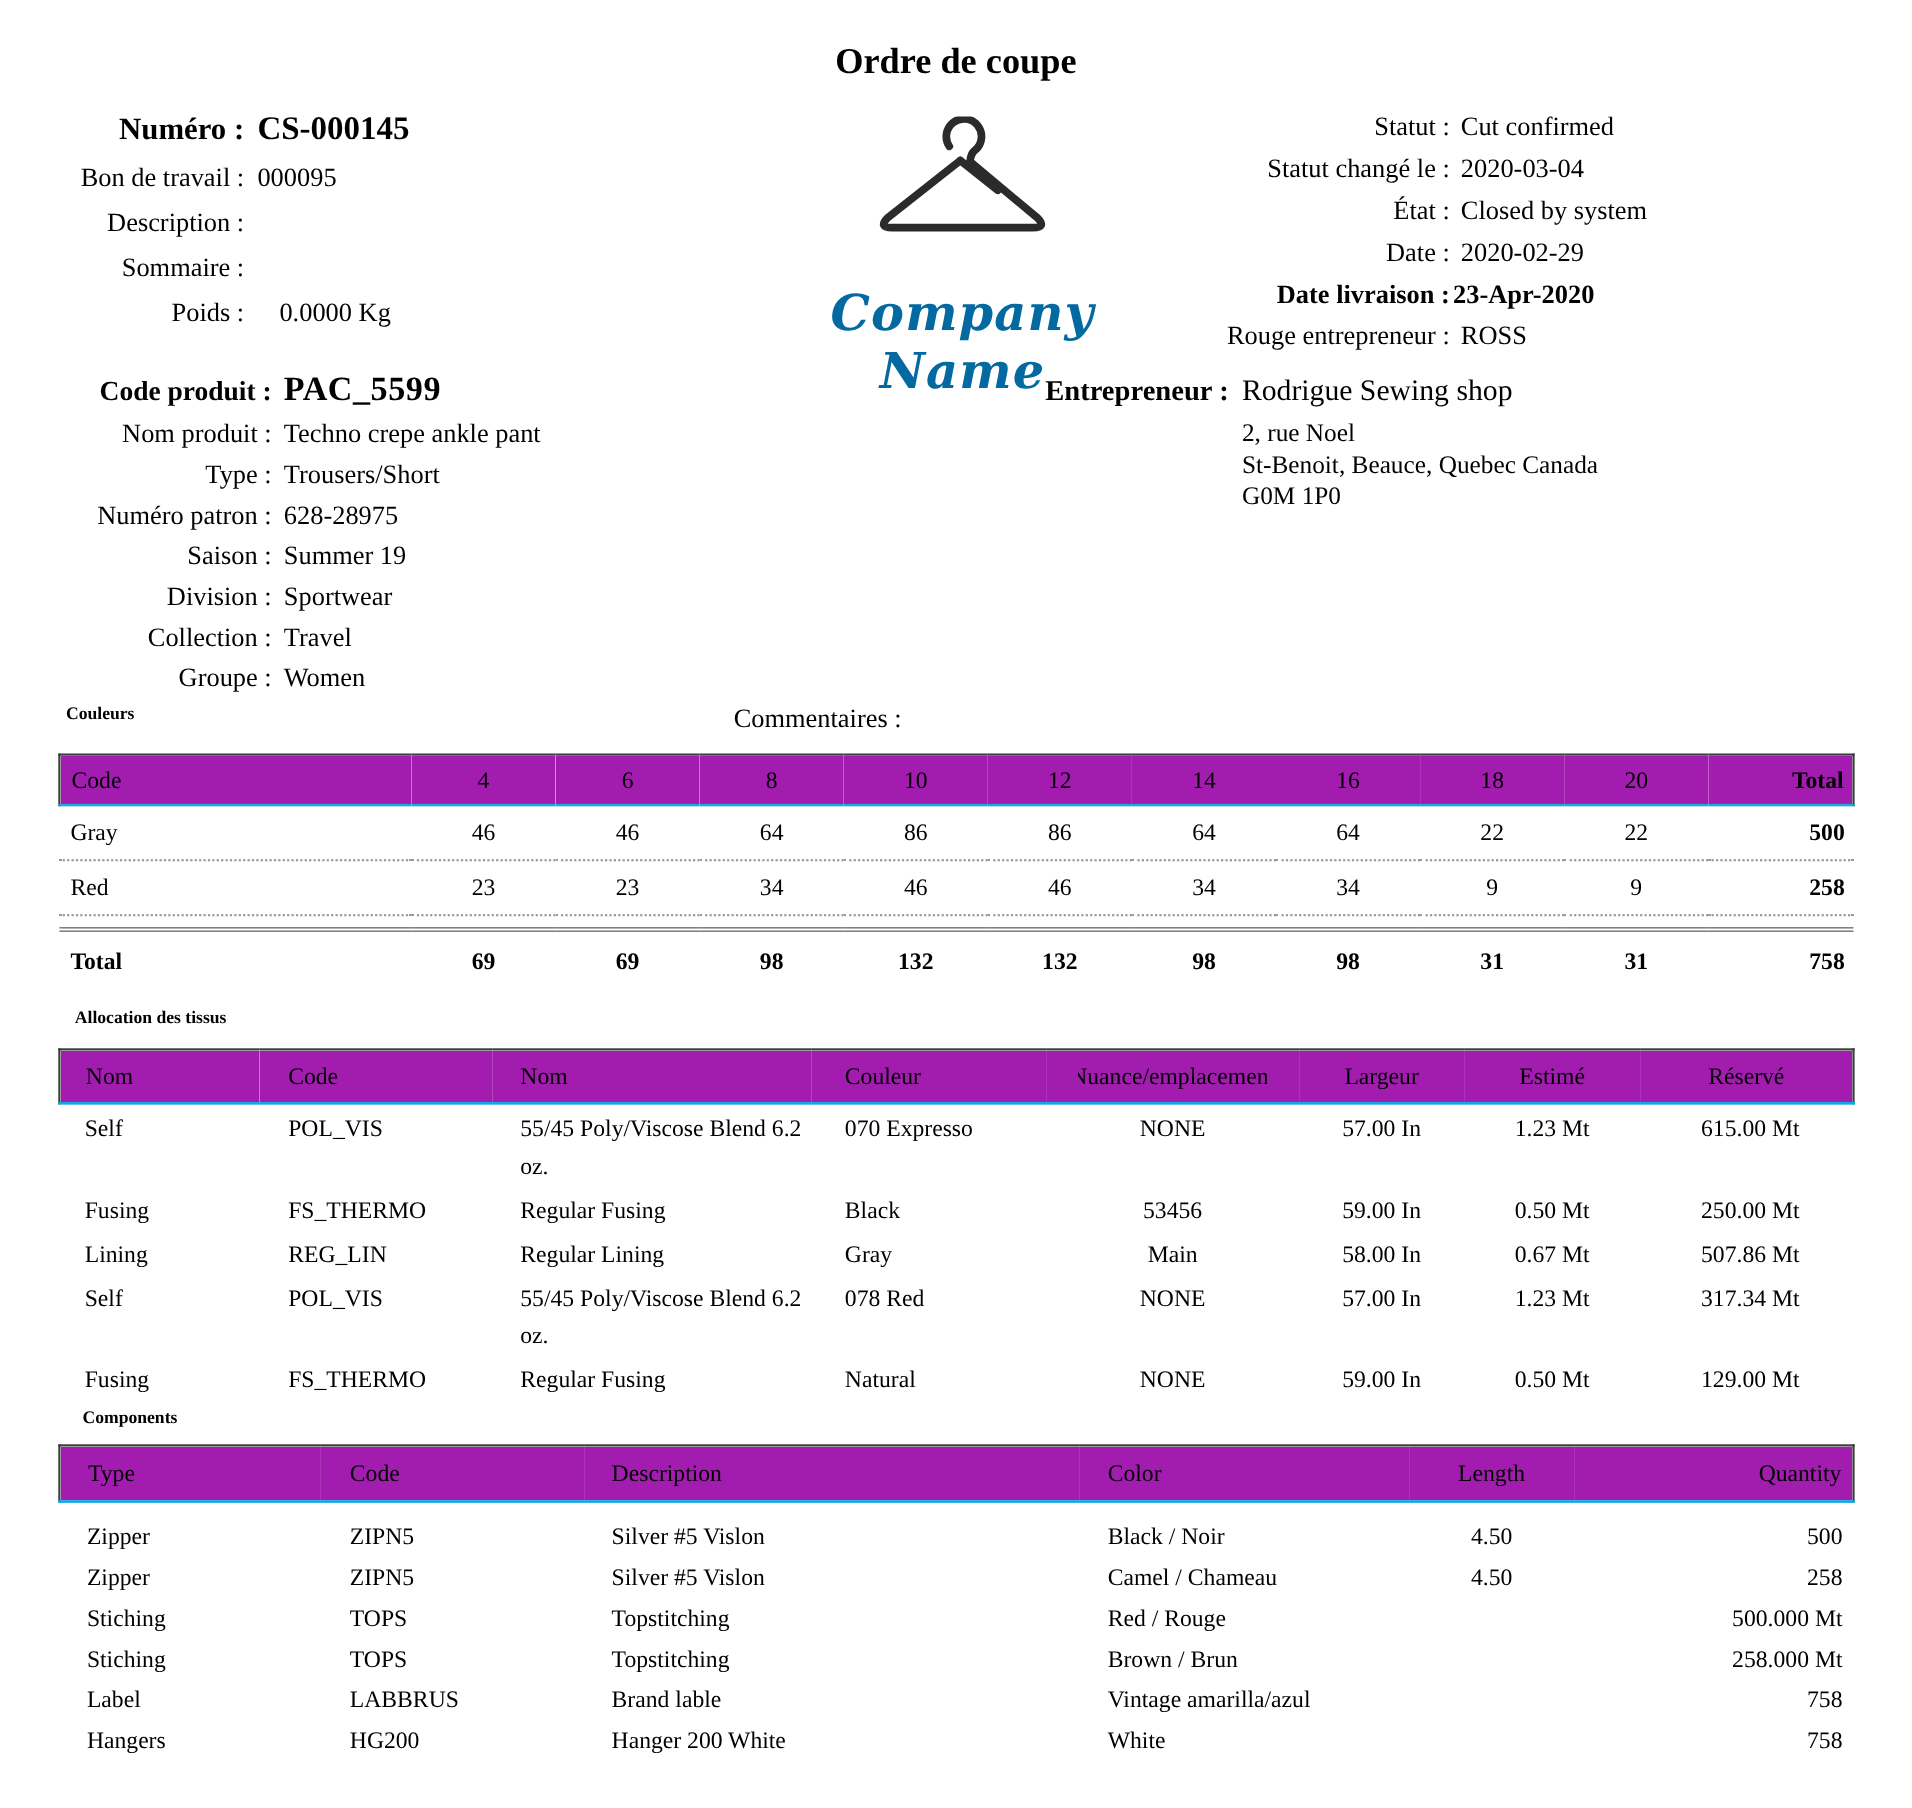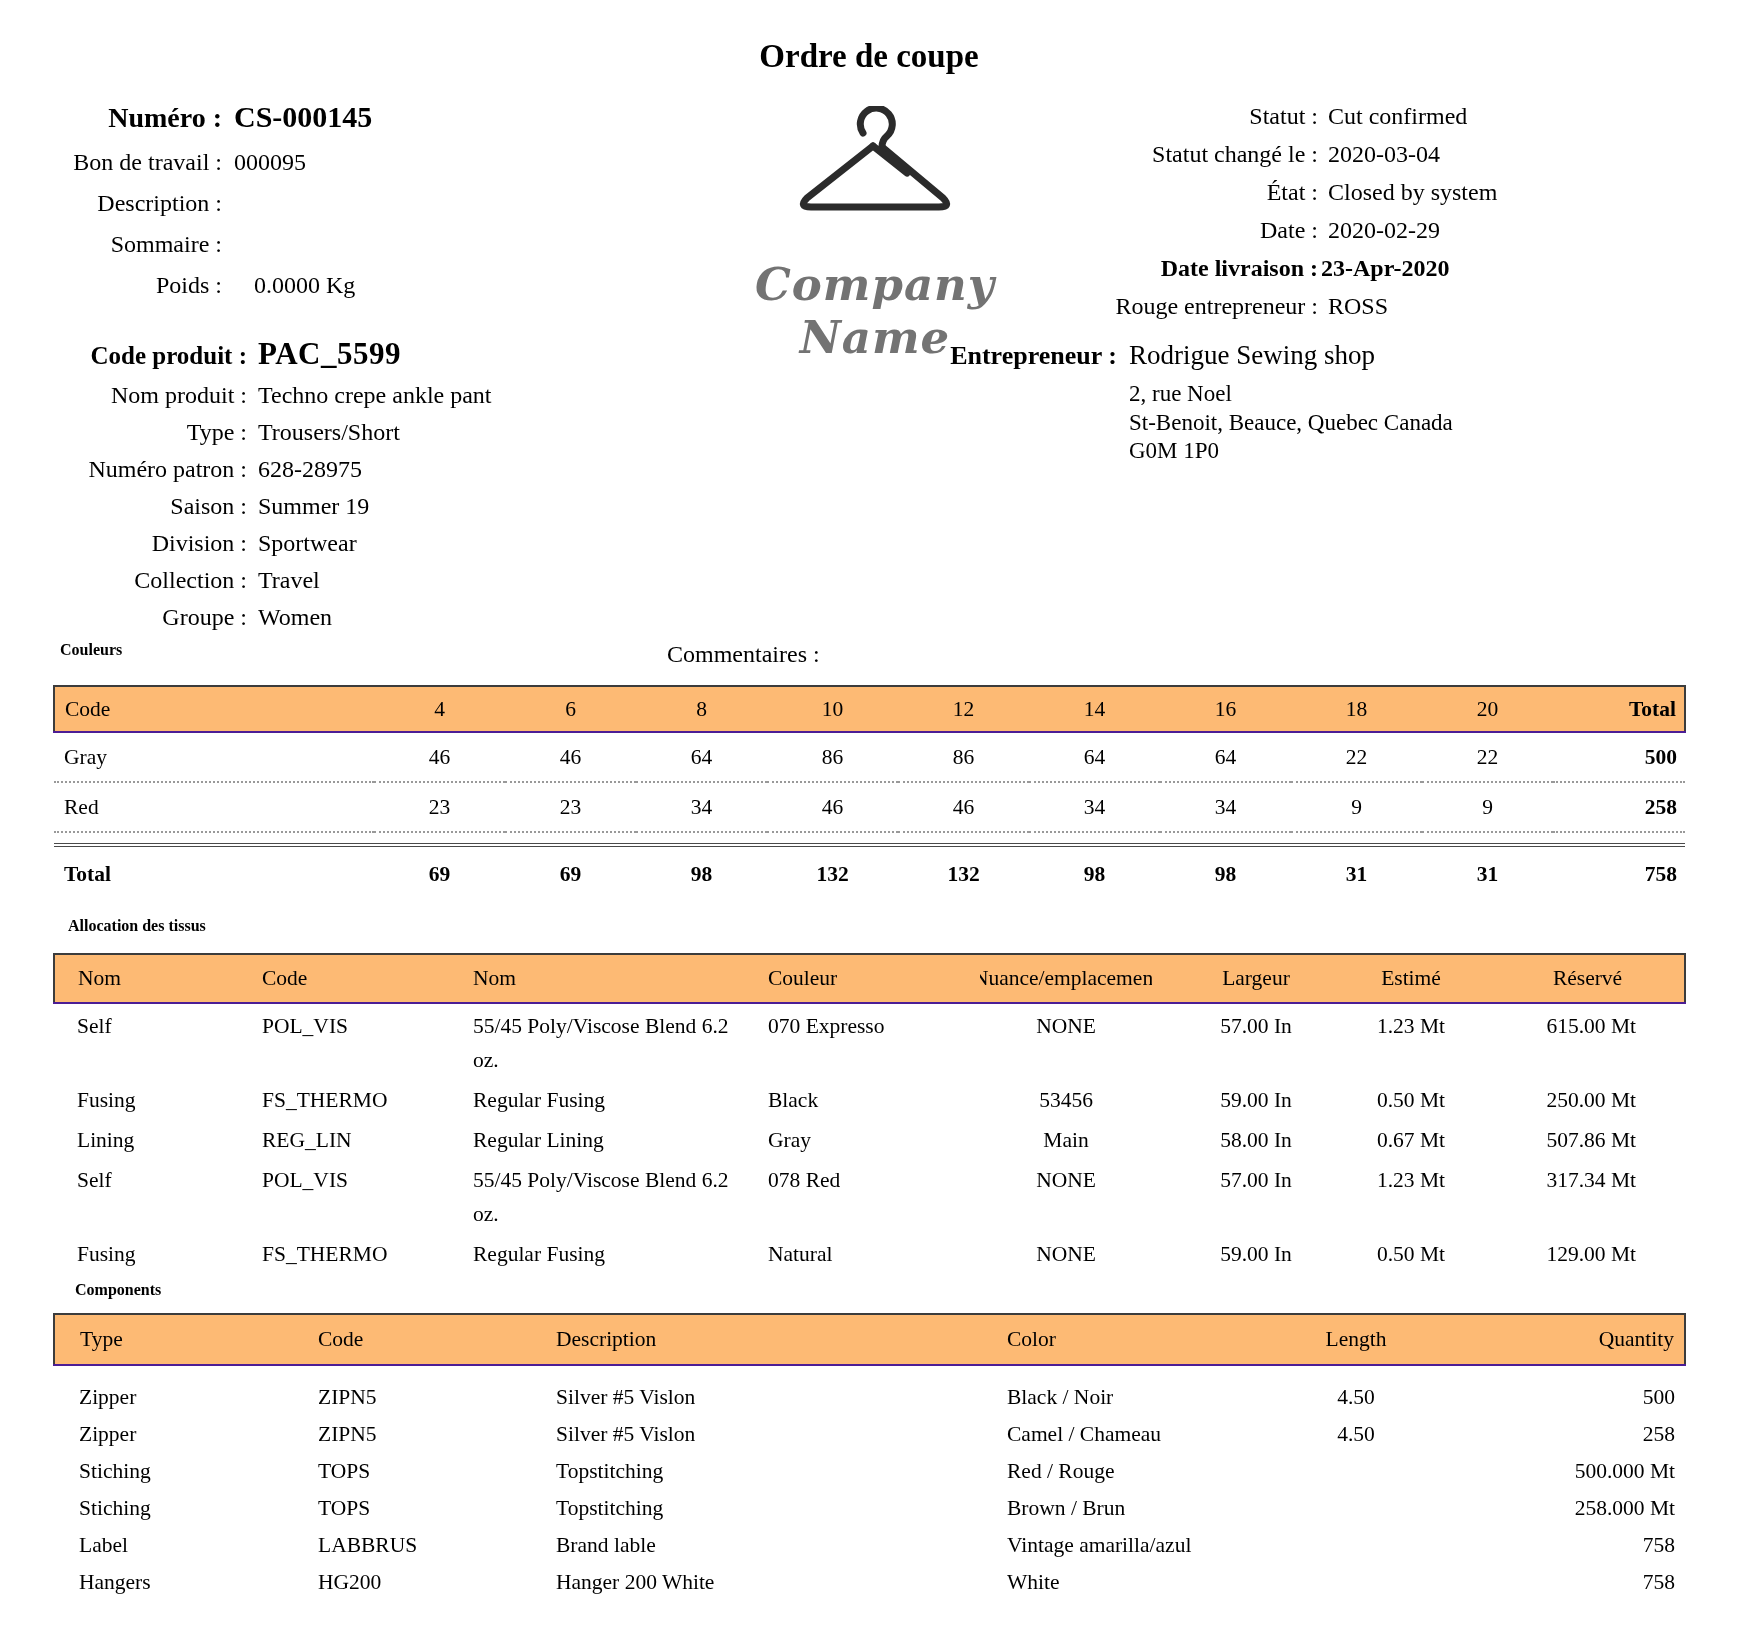--- a/index.html
+++ b/index.html
@@ -42,28 +42,28 @@
 
   .ent-block{left:900px;top:340px}
   .ent-row{display:flex;align-items:baseline}
   .ent-row .k{flex:none;width:217px;text-align:right;font-weight:bold;font-size:26px}
   .ent-row .v{flex:none;margin-left:12px;font-weight:normal;font-size:27px}
   .ent-addr{margin-left:229px;margin-top:9px;font-size:23px;line-height:28.5px}
 
   .logo{left:690px;top:106px;width:370px;text-align:center}
   .logo svg{display:block;margin:0 auto}
   .logo-text{margin-top:42px;font-family:"DejaVu Serif",serif;font-style:italic;font-weight:600;
-             font-size:45px;color:#737373;letter-spacing:1px}
+             font-size:45px;color:#0369a1;letter-spacing:1px}
 
   .sec-label{position:absolute;font-size:16px;font-weight:bold}
   .comments-label{position:absolute;font-size:24px}
 
   
   table{position:absolute;border-collapse:collapse;table-layout:fixed}
-  th{font-weight:normal;background:#fdba74;border-top:2px solid #3c3c3c;border-bottom:2px solid #4c1d95;
+  th{font-weight:normal;background:#a21caf;border-top:2px solid #3c3c3c;border-bottom:2px solid #0ea5e9;
      overflow:hidden;white-space:nowrap}
   th.first{border-left:2px solid #3c3c3c}
   th.last{border-right:2px solid #3c3c3c}
   td{overflow:hidden}
   .al{text-align:left;padding-left:10px}
   .ac{text-align:center}
   .p23{text-align:left;padding-left:23px}
   .p25{text-align:left;padding-left:25px}
   .p26{text-align:left;padding-left:26px}
   .p27{text-align:left;padding-left:27px}

